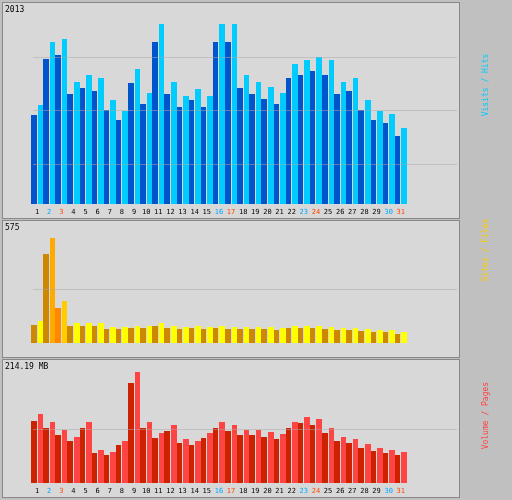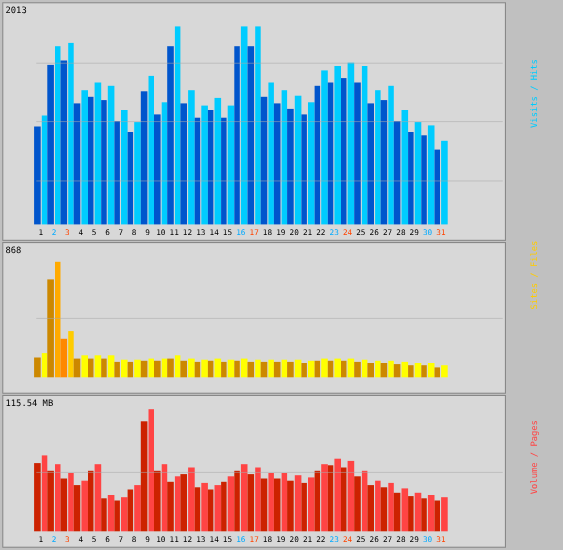--- a/index.html
+++ b/index.html
@@ -217,21 +217,21 @@
             <div style="flex: 1 1 0%; text-align: center; font-size: 7px; color: rgb(0, 0, 0);">26</div>
             <div style="flex: 1 1 0%; text-align: center; font-size: 7px; color: rgb(0, 0, 0);">27</div>
             <div style="flex: 1 1 0%; text-align: center; font-size: 7px; color: rgb(0, 0, 0);">28</div>
             <div style="flex: 1 1 0%; text-align: center; font-size: 7px; color: rgb(0, 0, 0);">29</div>
             <div style="flex: 1 1 0%; text-align: center; font-size: 7px; color: rgb(0, 170, 255);">30</div>
             <div style="flex: 1 1 0%; text-align: center; font-size: 7px; color: rgb(255, 68, 0);">31</div>
           </div>
       </div>
 
       <div class="panel panel-mid" style="position:relative; margin-bottom:1px;">
-        <div style="position:absolute; left:2px; top:2px; font-size:8px; color:#000;">868</div>
+        <div style="position:absolute; left:2px; top:2px; font-size:8px; color:#000;">575</div>
         <div class="grid-line" style="top:50%;"></div>
 
         <div style="display:flex; align-items:flex-end; height:100%; padding:12px 52px 14px 28px;">
           <div id="mid-bars" style="display:flex; align-items:flex-end; width:100%; height:100%; gap:0px;">
               <div style="flex: 1 1 0%; display: flex; align-items: flex-end; justify-content: center; height: 100%; gap: 1px;">
                 <div style="flex: 1 1 0%; max-width: 6px; height: 17%; background: rgb(204, 136, 0);"></div>
                 <div style="flex: 1 1 0%; max-width: 6px; height: 20%; background: rgb(255, 255, 0);"></div>
               </div>
               <div style="flex: 1 1 0%; display: flex; align-items: flex-end; justify-content: center; height: 100%; gap: 1px;">
                 <div style="flex: 1 1 0%; max-width: 6px; height: 80.75%; background: rgb(204, 136, 0);"></div>
@@ -351,21 +351,21 @@
               </div>
               <div style="flex: 1 1 0%; display: flex; align-items: flex-end; justify-content: center; height: 100%; gap: 1px;">
                 <div style="flex: 1 1 0%; max-width: 6px; height: 8.5%; background: rgb(204, 136, 0);"></div>
                 <div style="flex: 1 1 0%; max-width: 6px; height: 10%; background: rgb(255, 255, 0);"></div>
               </div>
             </div>
         </div>
       </div>
 
       <div class="panel panel-bot" style="position:relative;">
-        <div style="position:absolute; left:2px; top:2px; font-size:8px; color:#000;">115.54 MB</div>
+        <div style="position:absolute; left:2px; top:2px; font-size:8px; color:#000;">214.19 MB</div>
         <div class="grid-line" style="top:50%;"></div>
 
         <div style="display:flex; align-items:flex-end; height:100%; padding:12px 52px 14px 28px;">
           <div id="bot-bars" style="display:flex; align-items:flex-end; width:100%; height:100%; gap:0px;">
               <div style="flex: 1 1 0%; display: flex; align-items: flex-end; justify-content: center; height: 100%; gap: 1px;">
                 <div style="flex: 1 1 0%; max-width: 6px; height: 55.8%; background: rgb(204, 34, 0);"></div>
                 <div style="flex: 1 1 0%; max-width: 6px; height: 62%; background: rgb(255, 68, 68);"></div>
               </div>
               <div style="flex: 1 1 0%; display: flex; align-items: flex-end; justify-content: center; height: 100%; gap: 1px;">
                 <div style="flex: 1 1 0%; max-width: 6px; height: 49.5%; background: rgb(204, 34, 0);"></div>

